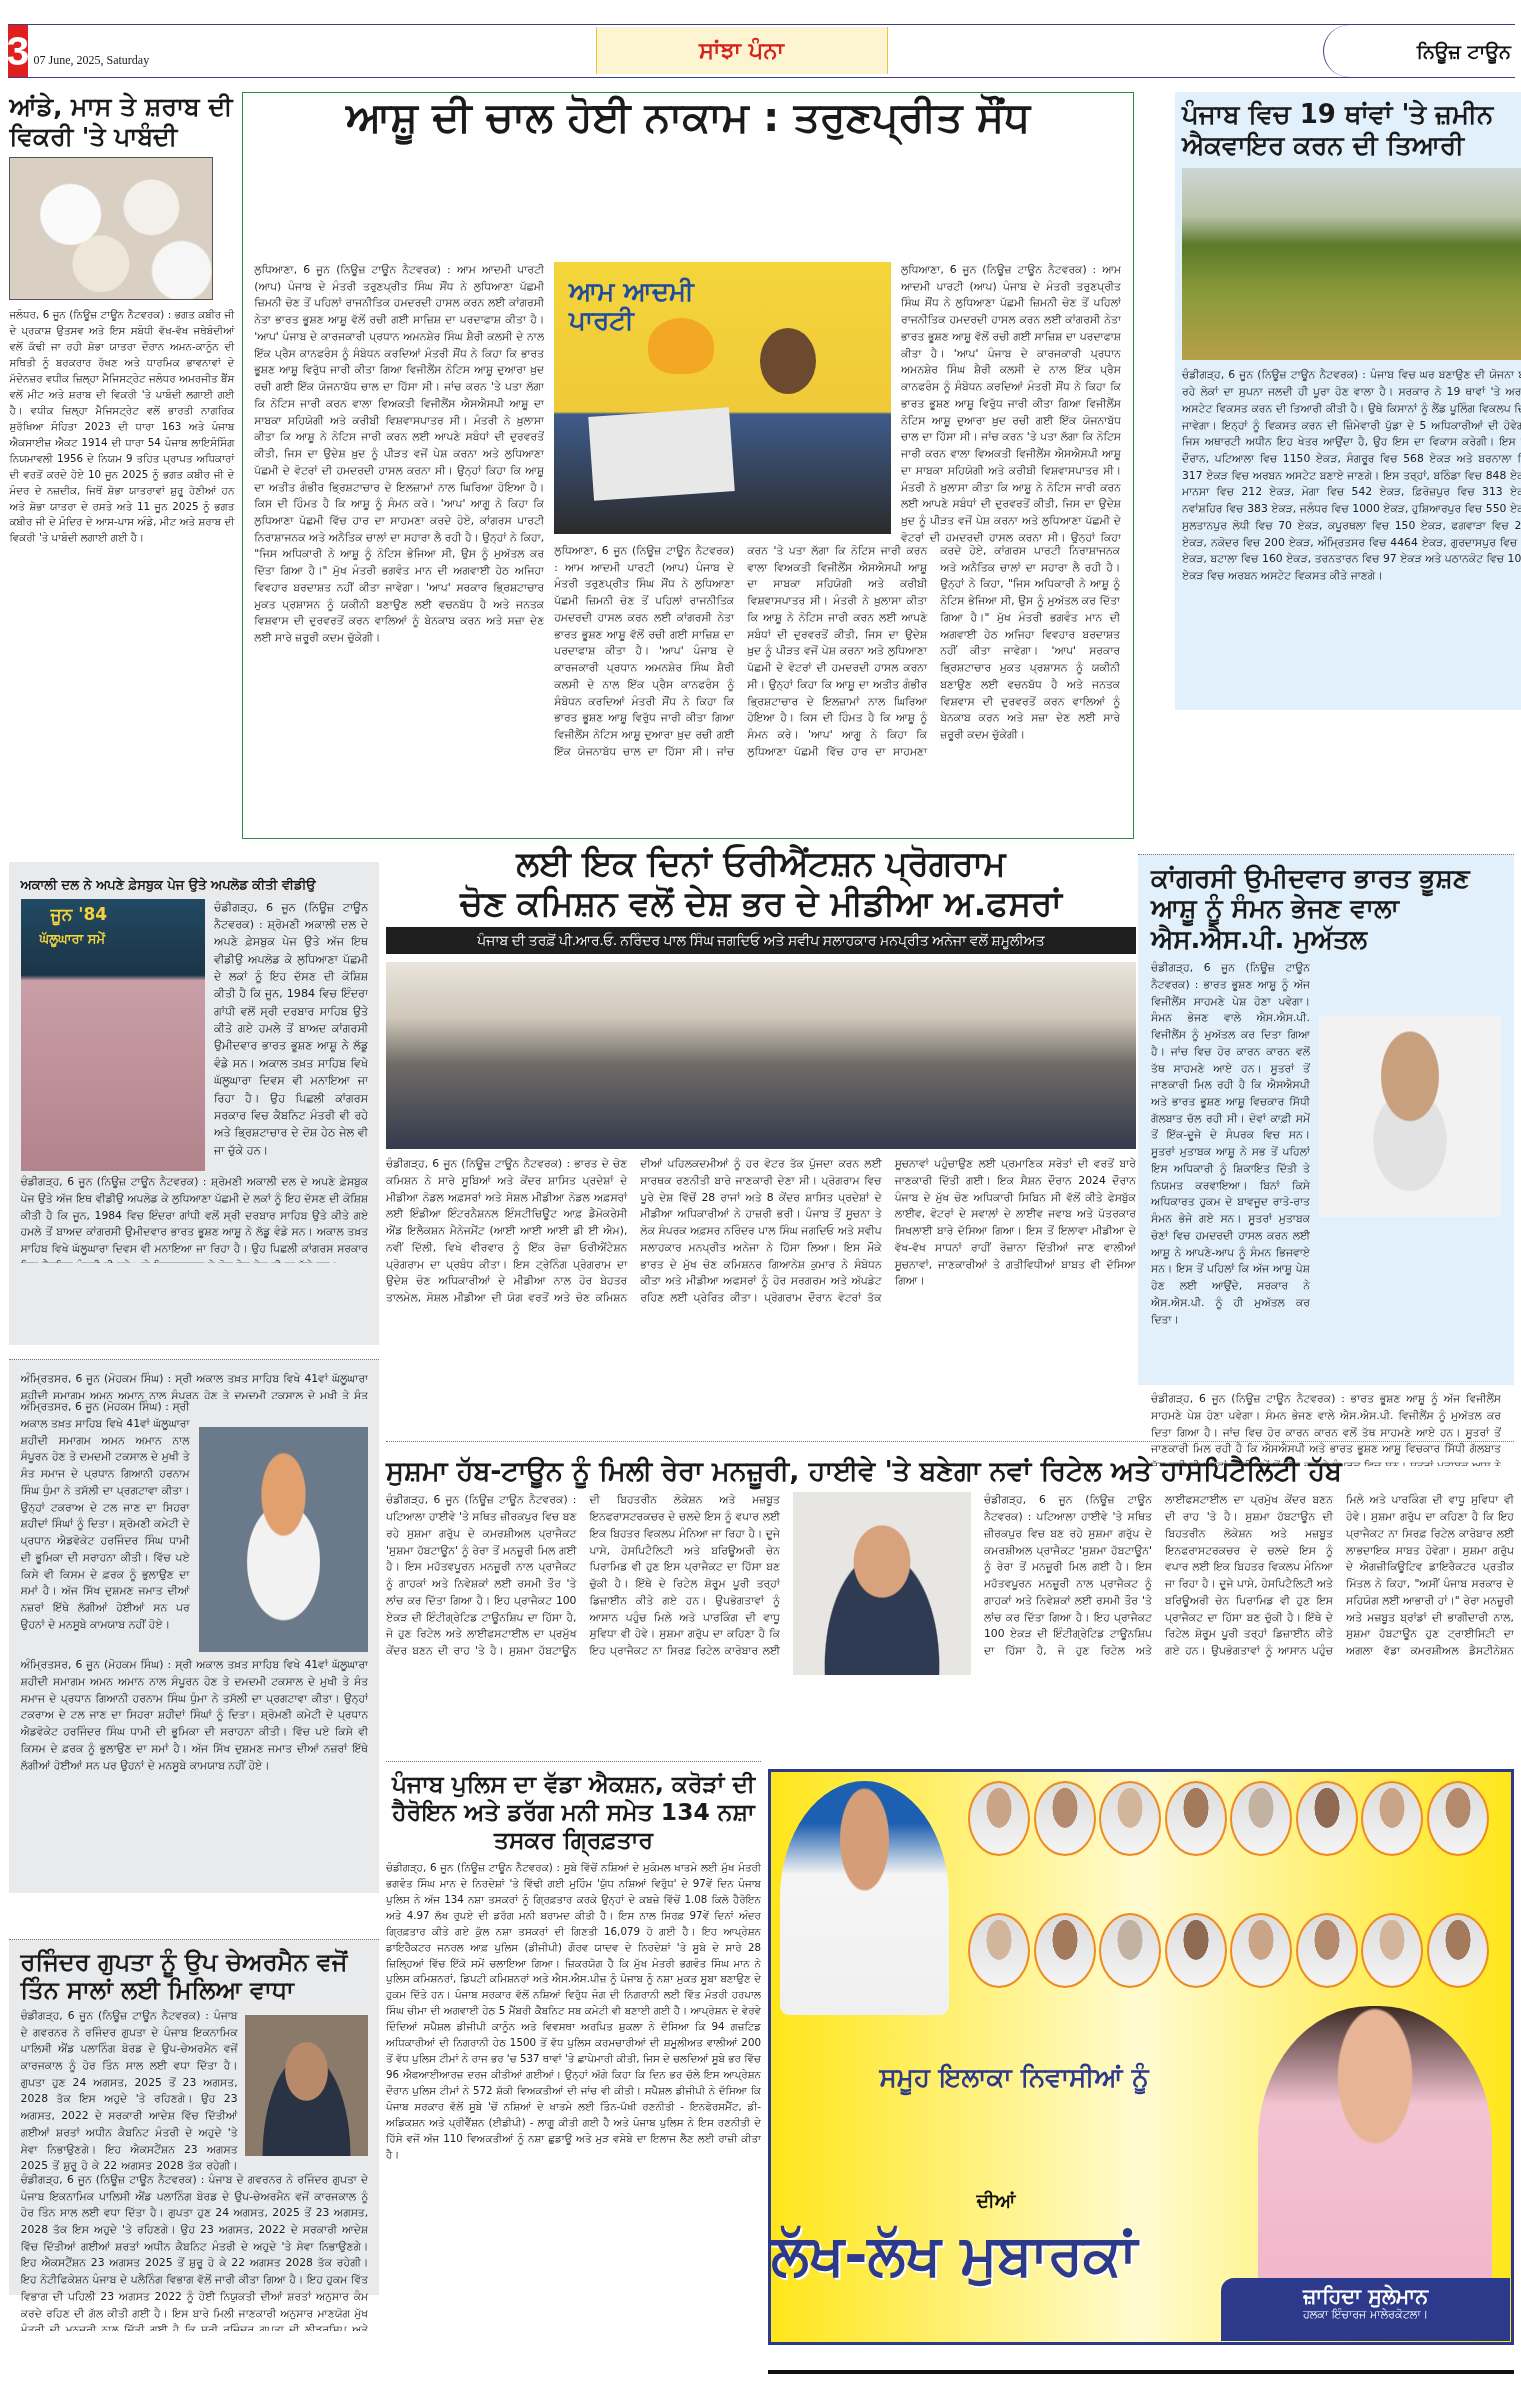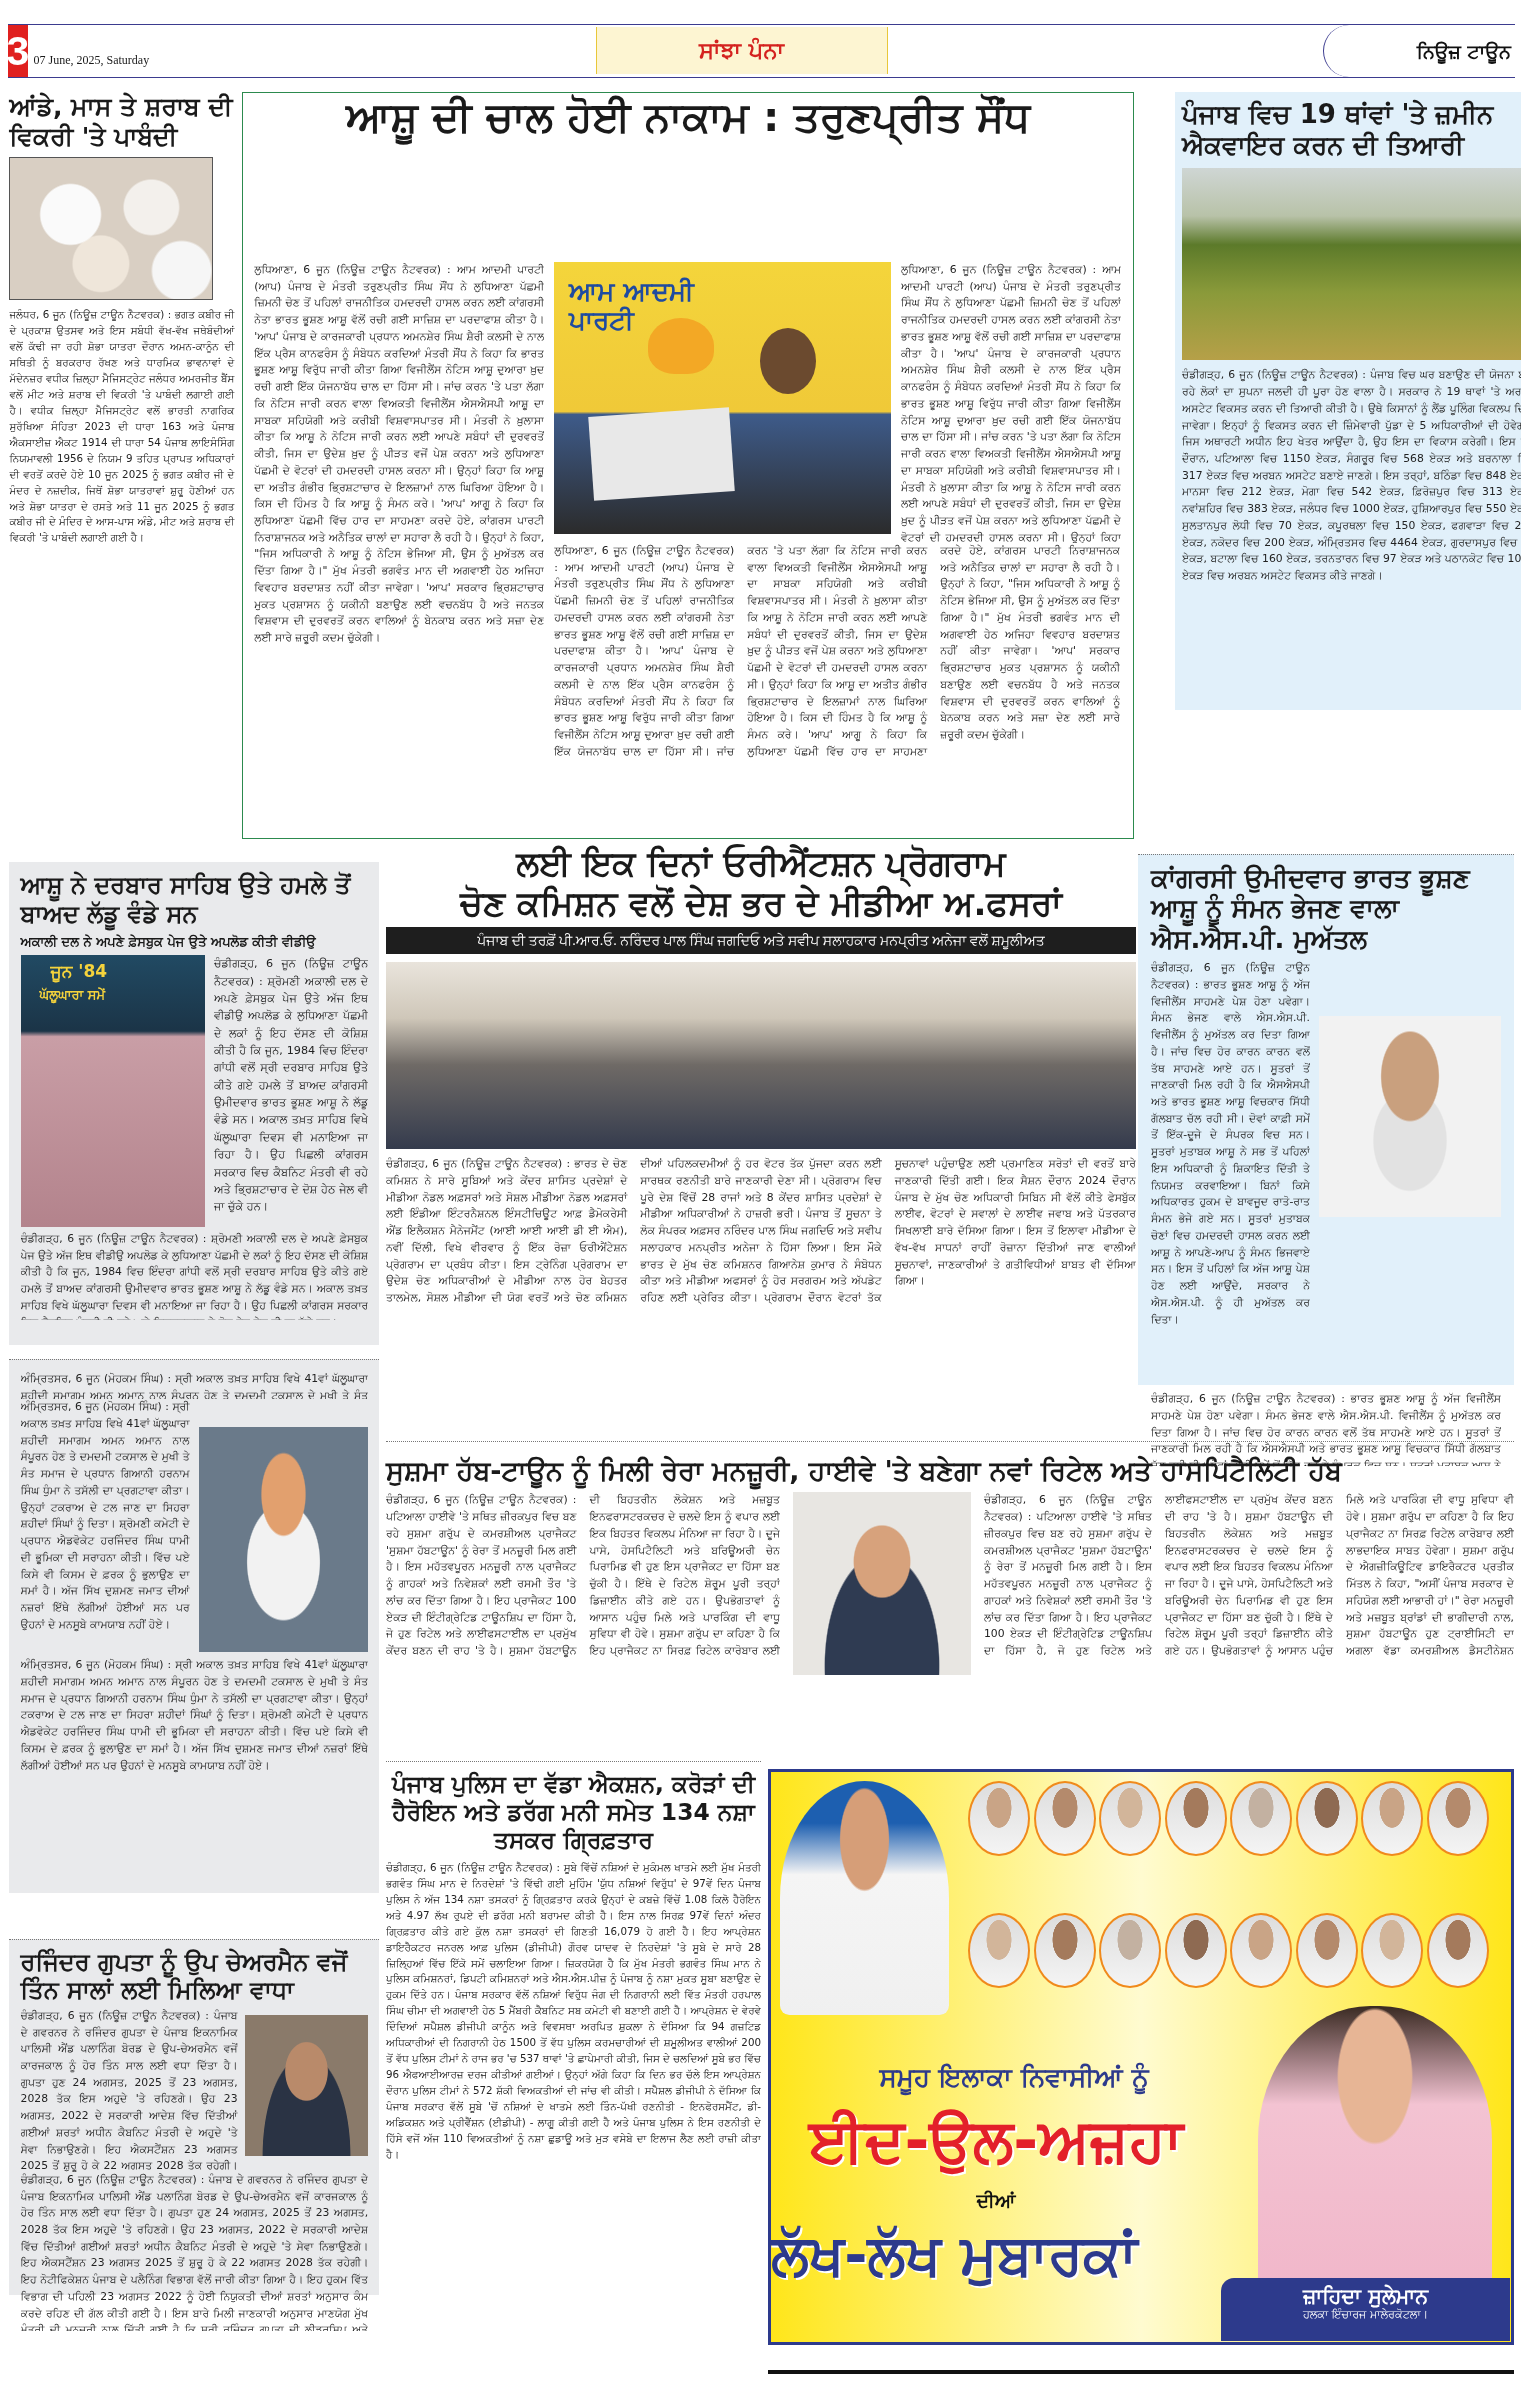--- a/index.html
+++ b/index.html
@@ -58,21 +58,20 @@
   </div>
 </div>
 
 <div class="abs blue" style="left:1147px;top:92px;width:367px;height:618px;padding:7px;box-sizing:border-box;margin-left:28px;">
   <div class="hl" style="font-size:26px;">ਪੰਜਾਬ ਵਿਚ 19 ਥਾਂਵਾਂ 'ਤੇ ਜ਼ਮੀਨ ਐਕਵਾਇਰ ਕਰਨ ਦੀ ਤਿਆਰੀ</div>
   <div class="img" style="margin-top:7.5px;height:192px;background:linear-gradient(180deg,#cfd6d4 0%,#b8c2a8 25%,#5c7a2a 40%,#8a9a3a 65%,#b6a048 100%);"></div>
   <div class="body" style="margin-top:7.5px;font-size:10.8px;height:412px;overflow:hidden;">ਚੰਡੀਗੜ੍ਹ, 6 ਜੂਨ (ਨਿਊਜ਼ ਟਾਊਨ ਨੈਟਵਰਕ) : ਪੰਜਾਬ ਵਿਚ ਘਰ ਬਣਾਉਣ ਦੀ ਯੋਜਨਾ ਬਣਾ ਰਹੇ ਲੋਕਾਂ ਦਾ ਸੁਪਨਾ ਜਲਦੀ ਹੀ ਪੂਰਾ ਹੋਣ ਵਾਲਾ ਹੈ। ਸਰਕਾਰ ਨੇ 19 ਥਾਵਾਂ 'ਤੇ ਅਰਬਨ ਅਸਟੇਟ ਵਿਕਸਤ ਕਰਨ ਦੀ ਤਿਆਰੀ ਕੀਤੀ ਹੈ। ਉਥੇ ਕਿਸਾਨਾਂ ਨੂੰ ਲੈਂਡ ਪੂਲਿੰਗ ਵਿਕਲਪ ਦਿਤਾ ਜਾਵੇਗਾ। ਇਨ੍ਹਾਂ ਨੂੰ ਵਿਕਸਤ ਕਰਨ ਦੀ ਜ਼ਿੰਮੇਵਾਰੀ ਪੁੱਡਾ ਦੇ 5 ਅਧਿਕਾਰੀਆਂ ਦੀ ਹੋਵੇਗੀ। ਜਿਸ ਅਥਾਰਟੀ ਅਧੀਨ ਇਹ ਖੇਤਰ ਆਉਂਦਾ ਹੈ, ਉਹ ਇਸ ਦਾ ਵਿਕਾਸ ਕਰੇਗੀ। ਇਸ ਸਮੇਂ ਦੌਰਾਨ, ਪਟਿਆਲਾ ਵਿਚ 1150 ਏਕੜ, ਸੰਗਰੂਰ ਵਿਚ 568 ਏਕੜ ਅਤੇ ਬਰਨਾਲਾ ਵਿਚ 317 ਏਕੜ ਵਿਚ ਅਰਬਨ ਅਸਟੇਟ ਬਣਾਏ ਜਾਣਗੇ। ਇਸ ਤਰ੍ਹਾਂ, ਬਠਿੰਡਾ ਵਿਚ 848 ਏਕੜ, ਮਾਨਸਾ ਵਿਚ 212 ਏਕੜ, ਮੋਗਾ ਵਿਚ 542 ਏਕੜ, ਫ਼ਿਰੋਜ਼ਪੁਰ ਵਿਚ 313 ਏਕੜ, ਨਵਾਂਸ਼ਹਿਰ ਵਿਚ 383 ਏਕੜ, ਜਲੰਧਰ ਵਿਚ 1000 ਏਕੜ, ਹੁਸ਼ਿਆਰਪੁਰ ਵਿਚ 550 ਏਕੜ, ਸੁਲਤਾਨਪੁਰ ਲੋਧੀ ਵਿਚ 70 ਏਕੜ, ਕਪੂਰਥਲਾ ਵਿਚ 150 ਏਕੜ, ਫਗਵਾੜਾ ਵਿਚ 200 ਏਕੜ, ਨਕੋਦਰ ਵਿਚ 200 ਏਕੜ, ਅੰਮ੍ਰਿਤਸਰ ਵਿਚ 4464 ਏਕੜ, ਗੁਰਦਾਸਪੁਰ ਵਿਚ 80 ਏਕੜ, ਬਟਾਲਾ ਵਿਚ 160 ਏਕੜ, ਤਰਨਤਾਰਨ ਵਿਚ 97 ਏਕੜ ਅਤੇ ਪਠਾਨਕੋਟ ਵਿਚ 1000 ਏਕੜ ਵਿਚ ਅਰਬਨ ਅਸਟੇਟ ਵਿਕਸਤ ਕੀਤੇ ਜਾਣਗੇ।</div>
 </div>
 
 <div class="abs gray" style="left:9.4px;top:862px;width:370px;height:483px;padding:9.4px 11.2px;box-sizing:border-box;">
-  <div class="hl" style="font-size:24px;">ਆਸ਼ੂ ਨੇ ਦਰਬਾਰ ਸਾਹਿਬ ਉਤੇ ਹਮਲੇ ਤੋਂ ਬਾਅਦ ਲੱਡੂ ਵੰਡੇ ਸਨ</div>
   <div style="font-weight:bold;font-size:13px;margin:5.6px 0;">ਅਕਾਲੀ ਦਲ ਨੇ ਅਪਣੇ ਫ਼ੇਸਬੁਕ ਪੇਜ ਉਤੇ ਅਪਲੋਡ ਕੀਤੀ ਵੀਡੀਉ</div>
   <div style="display:flex;gap:9.4px;">
     <div style="width:184px;height:272px;background:linear-gradient(180deg,#214a63 0%,#1b3447 28%,#c99ea6 30%,#b3838c 100%);position:relative;flex:none;">
       <div class="abs" style="left:30px;top:5.6px;color:#f5d33c;font:bold 17px 'DejaVu Sans',sans-serif;">ਜੂਨ '84</div>
       <div class="abs" style="left:19px;top:32px;color:#f5d33c;font:bold 13px 'DejaVu Sans',sans-serif;">ਘੱਲੂਘਾਰਾ ਸਮੇਂ</div>
     </div>
     <div class="body" style="height:272px;overflow:hidden;font-size:11.2px;">ਚੰਡੀਗੜ੍ਹ, 6 ਜੂਨ (ਨਿਊਜ਼ ਟਾਊਨ ਨੈਟਵਰਕ) : ਸ਼੍ਰੋਮਣੀ ਅਕਾਲੀ ਦਲ ਦੇ ਅਪਣੇ ਫ਼ੇਸਬੁਕ ਪੇਜ ਉਤੇ ਅੱਜ ਇਥ ਵੀਡੀਉ ਅਪਲੋਡ ਕੇ ਲੁਧਿਆਣਾ ਪੱਛਮੀ ਦੇ ਲਕਾਂ ਨੂੰ ਇਹ ਦੱਸਣ ਦੀ ਕੋਸ਼ਿਸ਼ ਕੀਤੀ ਹੈ ਕਿ ਜੂਨ, 1984 ਵਿਚ ਇੰਦਰਾ ਗਾਂਧੀ ਵਲੋਂ ਸ੍ਰੀ ਦਰਬਾਰ ਸਾਹਿਬ ਉਤੇ ਕੀਤੇ ਗਏ ਹਮਲੇ ਤੋਂ ਬਾਅਦ ਕਾਂਗਰਸੀ ਉਮੀਦਵਾਰ ਭਾਰਤ ਭੂਸ਼ਣ ਆਸ਼ੂ ਨੇ ਲੱਡੂ ਵੰਡੇ ਸਨ। ਅਕਾਲ ਤਖ਼ਤ ਸਾਹਿਬ ਵਿਖੇ ਘੱਲੂਘਾਰਾ ਦਿਵਸ ਵੀ ਮਨਾਇਆ ਜਾ ਰਿਹਾ ਹੈ। ਉਹ ਪਿਛਲੀ ਕਾਂਗਰਸ ਸਰਕਾਰ ਵਿਚ ਕੈਬਨਿਟ ਮੰਤਰੀ ਵੀ ਰਹੇ ਅਤੇ ਭ੍ਰਿਸ਼ਟਾਚਾਰ ਦੇ ਦੋਸ਼ ਹੇਠ ਜੇਲ ਵੀ ਜਾ ਚੁੱਕੇ ਹਨ।</div>
   </div>
   <div class="body" style="margin-top:3.7px;height:89px;overflow:hidden;">ਚੰਡੀਗੜ੍ਹ, 6 ਜੂਨ (ਨਿਊਜ਼ ਟਾਊਨ ਨੈਟਵਰਕ) : ਸ਼੍ਰੋਮਣੀ ਅਕਾਲੀ ਦਲ ਦੇ ਅਪਣੇ ਫ਼ੇਸਬੁਕ ਪੇਜ ਉਤੇ ਅੱਜ ਇਥ ਵੀਡੀਉ ਅਪਲੋਡ ਕੇ ਲੁਧਿਆਣਾ ਪੱਛਮੀ ਦੇ ਲਕਾਂ ਨੂੰ ਇਹ ਦੱਸਣ ਦੀ ਕੋਸ਼ਿਸ਼ ਕੀਤੀ ਹੈ ਕਿ ਜੂਨ, 1984 ਵਿਚ ਇੰਦਰਾ ਗਾਂਧੀ ਵਲੋਂ ਸ੍ਰੀ ਦਰਬਾਰ ਸਾਹਿਬ ਉਤੇ ਕੀਤੇ ਗਏ ਹਮਲੇ ਤੋਂ ਬਾਅਦ ਕਾਂਗਰਸੀ ਉਮੀਦਵਾਰ ਭਾਰਤ ਭੂਸ਼ਣ ਆਸ਼ੂ ਨੇ ਲੱਡੂ ਵੰਡੇ ਸਨ। ਅਕਾਲ ਤਖ਼ਤ ਸਾਹਿਬ ਵਿਖੇ ਘੱਲੂਘਾਰਾ ਦਿਵਸ ਵੀ ਮਨਾਇਆ ਜਾ ਰਿਹਾ ਹੈ। ਉਹ ਪਿਛਲੀ ਕਾਂਗਰਸ ਸਰਕਾਰ ਵਿਚ ਕੈਬਨਿਟ ਮੰਤਰੀ ਵੀ ਰਹੇ ਅਤੇ ਭ੍ਰਿਸ਼ਟਾਚਾਰ ਦੇ ਦੋਸ਼ ਹੇਠ ਜੇਲ ਵੀ ਜਾ ਚੁੱਕੇ ਹਨ।</div>
 </div>
@@ -143,21 +142,20 @@
       <div class="face" style="background: radial-gradient(at 50% 35%, rgb(210, 181, 154) 0px, rgb(210, 181, 154) 30%, transparent 31%), linear-gradient(rgb(221, 221, 221) 0%, rgb(244, 244, 244) 100%);"></div>
       <div class="face" style="background: radial-gradient(at 50% 35%, rgb(164, 122, 92) 0px, rgb(164, 122, 92) 30%, transparent 31%), linear-gradient(rgb(221, 221, 221) 0%, rgb(244, 244, 244) 100%);"></div>
       <div class="face" style="background: radial-gradient(at 50% 35%, rgb(195, 177, 161) 0px, rgb(195, 177, 161) 30%, transparent 31%), linear-gradient(rgb(221, 221, 221) 0%, rgb(244, 244, 244) 100%);"></div>
       <div class="face" style="background: radial-gradient(at 50% 35%, rgb(142, 106, 82) 0px, rgb(142, 106, 82) 30%, transparent 31%), linear-gradient(rgb(221, 221, 221) 0%, rgb(244, 244, 244) 100%);"></div>
       <div class="face" style="background: radial-gradient(at 50% 35%, rgb(201, 164, 134) 0px, rgb(201, 164, 134) 30%, transparent 31%), linear-gradient(rgb(221, 221, 221) 0%, rgb(244, 244, 244) 100%);"></div>
       <div class="face" style="background: radial-gradient(at 50% 35%, rgb(180, 138, 108) 0px, rgb(180, 138, 108) 30%, transparent 31%), linear-gradient(rgb(221, 221, 221) 0%, rgb(244, 244, 244) 100%);"></div>
       <div class="face" style="background: radial-gradient(at 50% 35%, rgb(210, 181, 154) 0px, rgb(210, 181, 154) 30%, transparent 31%), linear-gradient(rgb(221, 221, 221) 0%, rgb(244, 244, 244) 100%);"></div>
       <div class="face" style="background: radial-gradient(at 50% 35%, rgb(164, 122, 92) 0px, rgb(164, 122, 92) 30%, transparent 31%), linear-gradient(rgb(221, 221, 221) 0%, rgb(244, 244, 244) 100%);"></div>
     </div>
   <div class="abs hl" style="left:37px;top:290px;width:412px;text-align:center;color:#2d3a8c;font-size:26px;">ਸਮੂਹ ਇਲਾਕਾ ਨਿਵਾਸੀਆਂ ਨੂੰ</div>
-  <div class="abs hl" style="left:0;top:333px;width:450px;text-align:center;color:#e3202a;font-size:60px;text-shadow:1.9px 1.9px 0 #fff;">ਈਦ-ਉਲ-ਅਜ਼ਹਾ</div>
   <div class="abs hl" style="left:0;top:417px;width:450px;text-align:center;color:#111;font-size:19px;">ਦੀਆਂ</div>
   <div class="abs hl" style="left:0;top:450px;width:450px;color:#2d3a8c;font-size:56px;text-shadow:1.9px 1.9px 0 #fff;">ਲੱਖ-ਲੱਖ ਮੁਬਾਰਕਾਂ</div>
   <div class="abs" style="left:487px;top:234px;width:234px;height:281px;border-radius:48% 48% 0 0;background:radial-gradient(ellipse at 50% 25%,#e7b595 0 22%,transparent 23%),linear-gradient(180deg,#3a2a22 0%,#f3c3d2 35%,#f1b7ca 100%);"></div>
   <div class="abs" style="left:450px;top:506px;width:289px;height:63px;background:#2d3a8c;border-radius:13px 0 0 0;text-align:center;color:#fff;">
     <div style="font:bold 20.6px 'DejaVu Sans',sans-serif;margin-top:5.6px;">ਜ਼ਾਹਿਦਾ ਸੁਲੇਮਾਨ</div>
     <div style="font-size:11.2px;">ਹਲਕਾ ਇੰਚਾਰਜ ਮਾਲੇਰਕੋਟਲਾ।</div>
   </div>
 </div>
 
 <div class="abs" style="left:768px;top:2370px;width:746px;height:3.7px;background:#111;"></div>

